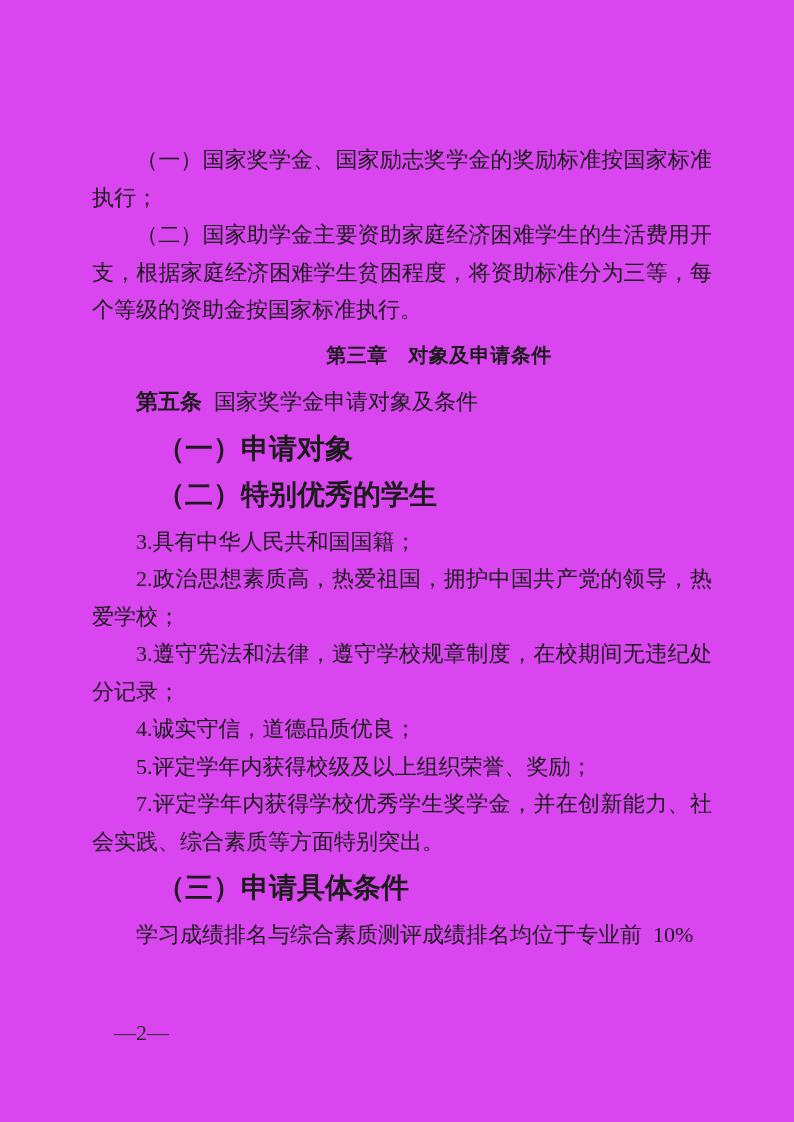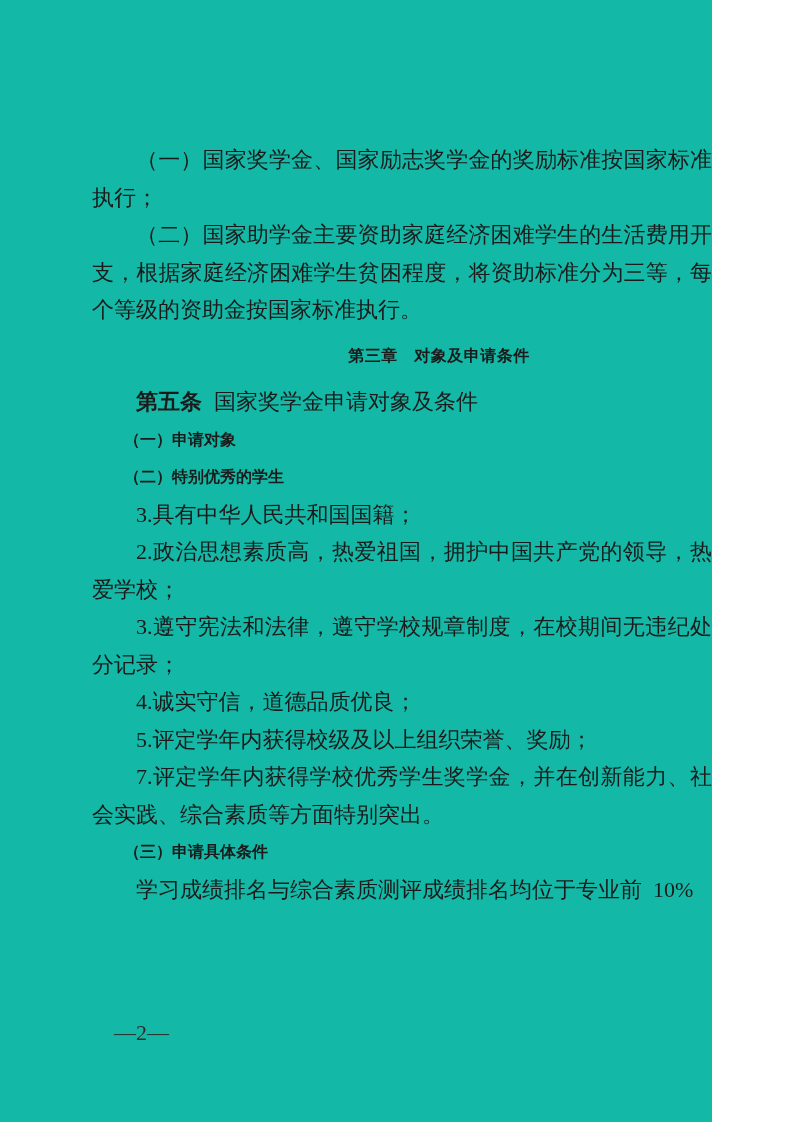--- a/index.html
+++ b/index.html
@@ -2,23 +2,23 @@
 <html lang="zh"><head>
 <meta charset="utf-8">
 <style>
   html, body {
     margin: 0;
     padding: 0;
     background: #ffffff;
   }
   .page {
     position: relative;
-    width: 712px;
+    width: 794px;
     height: 1122px;
-    background: #14b8a6;
+    background: #d946ef;
     overflow: hidden;
     font-family: "Liberation Serif", "DejaVu Serif", serif;
     color: #1b1b1b;
   }
   .content {
     position: absolute;
     left: 92px;
     top: 141px;
     width: 620px;
     font-size: 22px;
@@ -27,30 +27,30 @@
   }
   .body-para {
     margin: 0;
     text-indent: 2em;
     white-space: pre-wrap;
   }
   .chapter-heading {
     margin: 8px 0 9px 74px;
     text-align: center;
     text-indent: 0;
-    font-size: 16px;
+    font-size: 20px;
     font-weight: 700;
     line-height: 37.5px;
     font-family: "Liberation Sans", "DejaVu Sans", sans-serif;
     letter-spacing: 0.5px;
   }
   .sub-heading {
-    margin: 0;
+    margin: 9px;
     text-indent: 2em;
-    font-size: 16px;
+    font-size: 28px;
     font-weight: 700;
     line-height: 37.5px;
     font-family: "Liberation Sans", "DejaVu Sans", sans-serif;
   }
   .article-label {
     font-weight: 700;
     font-family: "Liberation Sans", "DejaVu Sans", sans-serif;
   }
   .article-title {
     margin-left: 12px;

